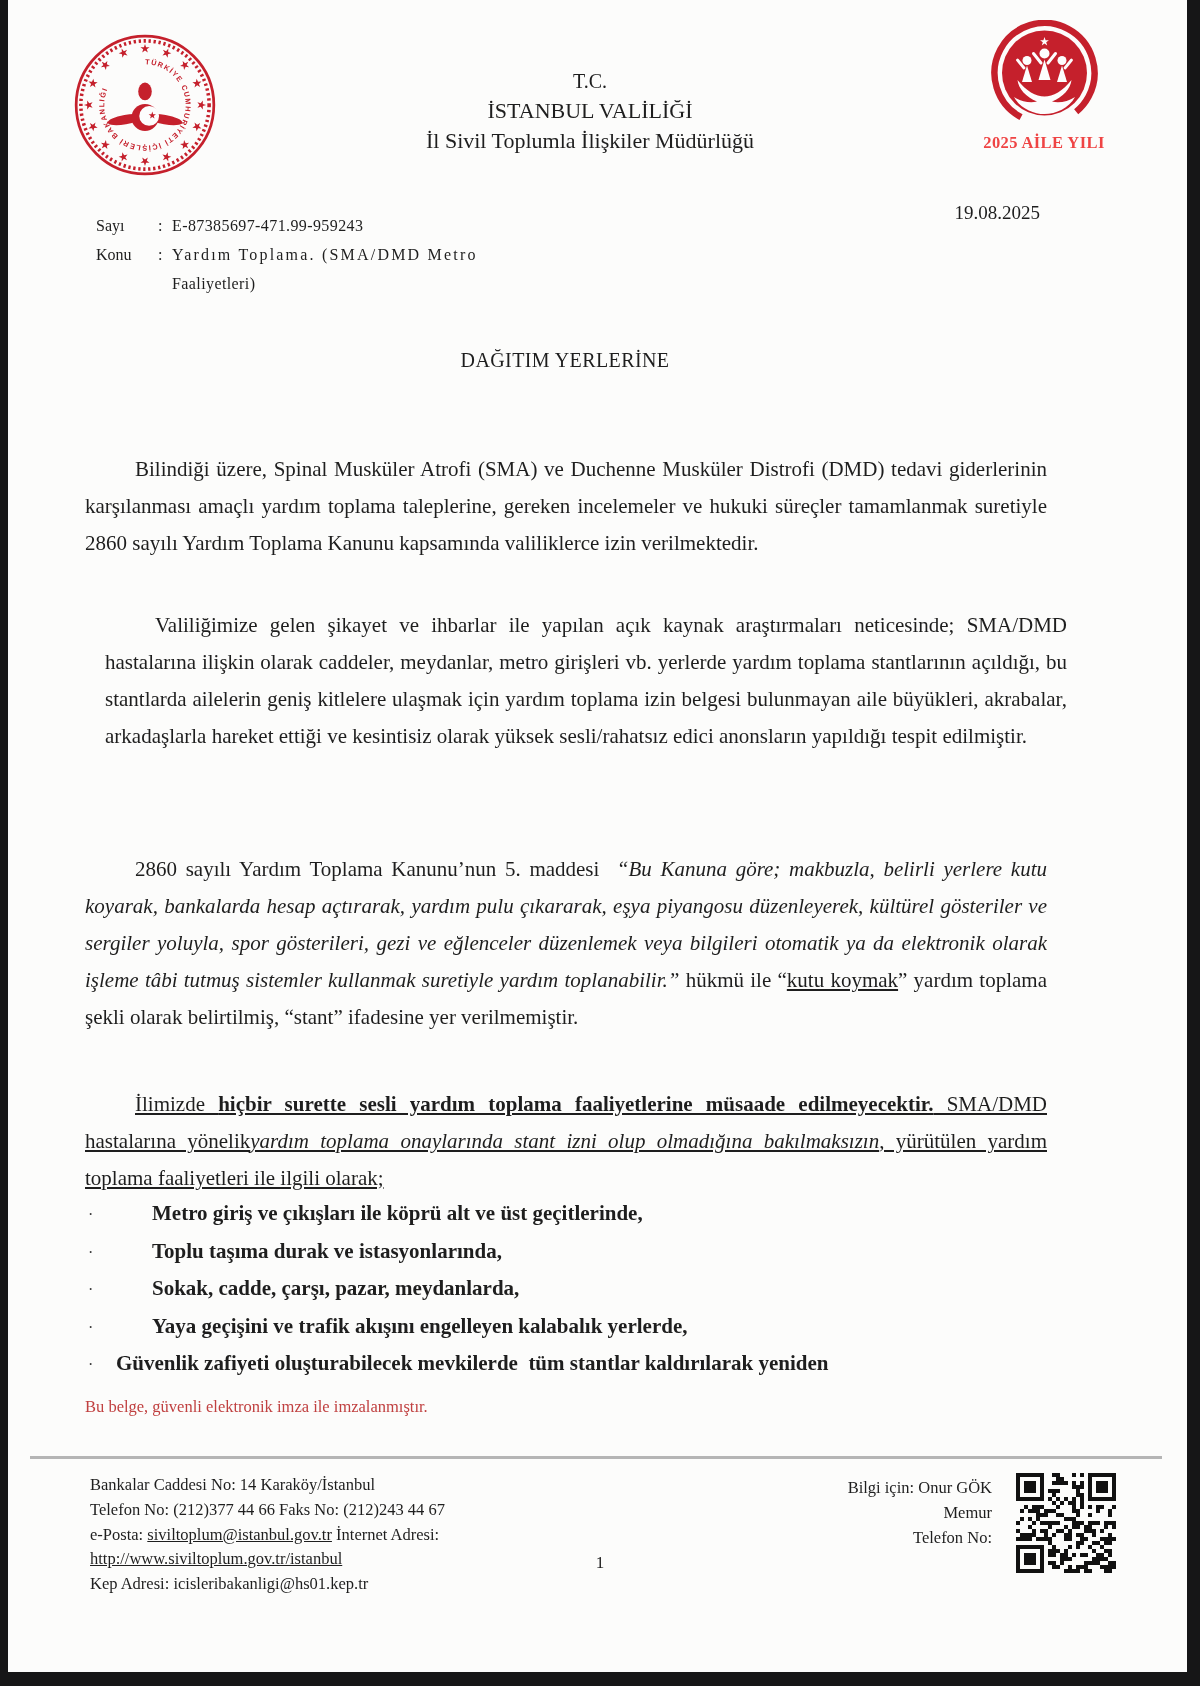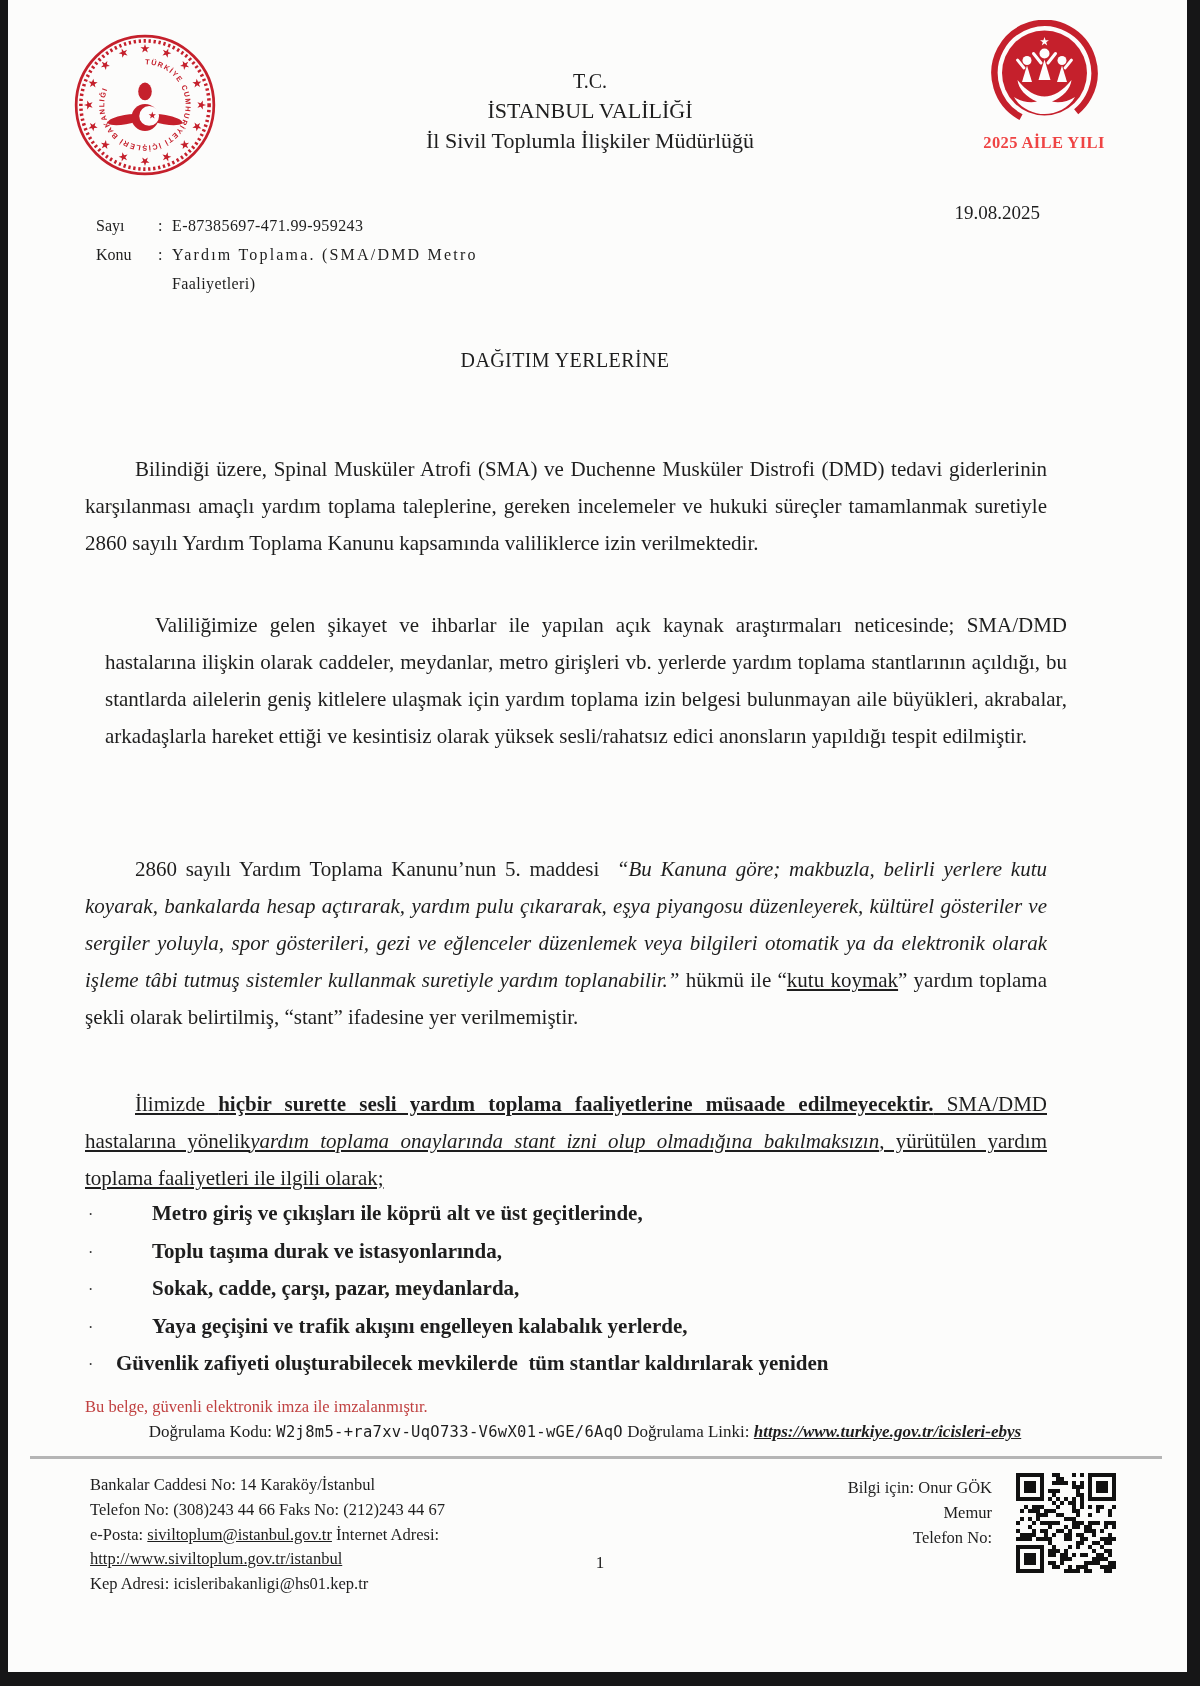--- a/index.html
+++ b/index.html
@@ -178,32 +178,26 @@
       <span class="mk">·</span>
       <span class="bt">Yaya geçişini ve trafik akışını engelleyen kalabalık yerlerde,</span>
     </div>
     <div class="b-row tight">
       <span class="mk">·</span>
       <span class="bt">Güvenlik zafiyeti oluşturabilecek mevkilerde  tüm stantlar kaldırılarak yeniden</span>
     </div>
   </div>
 
   <div class="abs esign-notice">Bu belge, güvenli elektronik imza ile imzalanmıştır.</div>
-  <div class="abs esign-verify">
-    <span>Doğrulama Kodu:</span>
-    <span class="mono">W2j8m5-+ra7xv-UqO733-V6wX01-wGE/6AqO</span>
-    <span>Doğrulama Linki:</span>
-    <span class="vlink">https://www.turkiye.gov.tr/icisleri-ebys</span>
-  </div>
 
   <div class="abs divider"></div>
 
   <div class="abs f-left">
     <div>Bankalar Caddesi No: 14 Karaköy/İstanbul</div>
-    <div>Telefon No: (308)243 44 66 Faks No: (212)243 44 67</div>
+    <div>Telefon No: (212)377 44 66 Faks No: (212)243 44 67</div>
     <div>
       <span>e-Posta:</span>
       <span class="u">siviltoplum@istanbul.gov.tr</span>
       <span>İnternet Adresi:</span>
     </div>
     <div class="u">http://www.siviltoplum.gov.tr/istanbul</div>
     <div>Kep Adresi: icisleribakanligi@hs01.kep.tr</div>
   </div>
 
   <div class="abs f-right">

